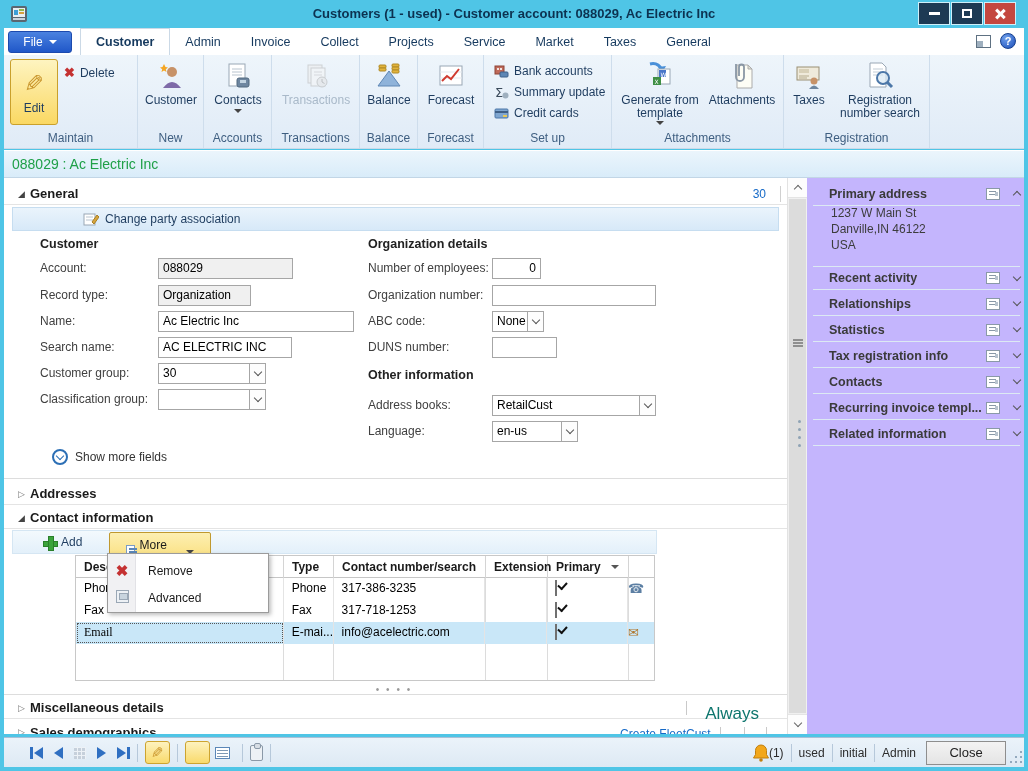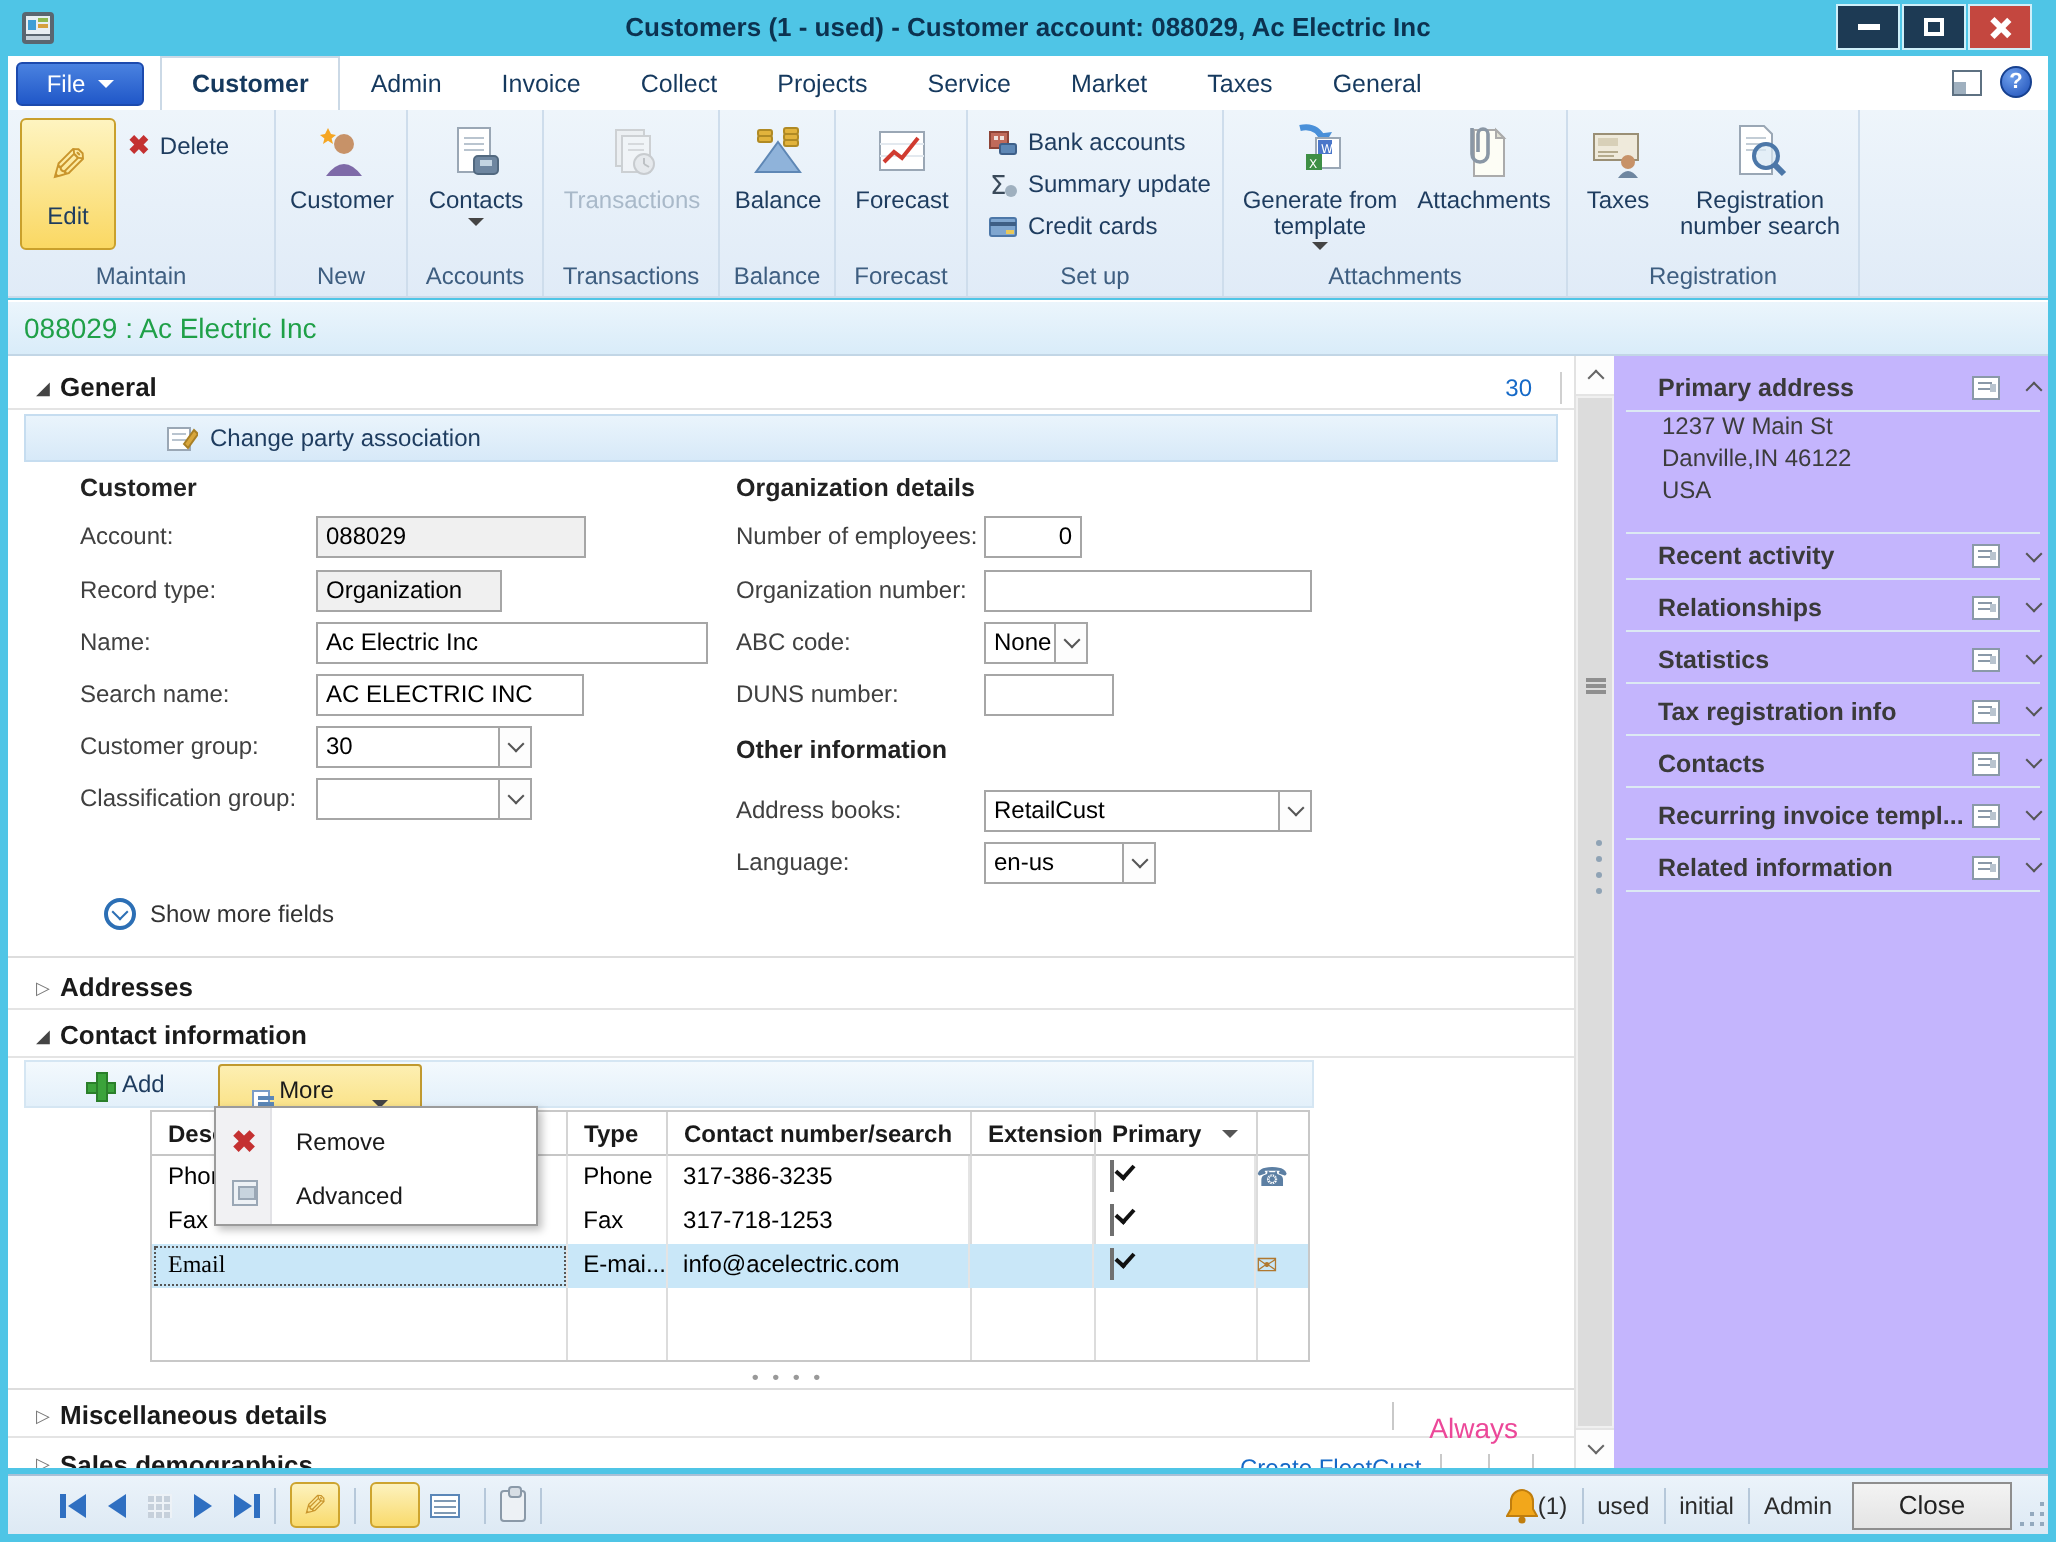--- a/index.html
+++ b/index.html
@@ -569,21 +569,21 @@
       </div>
     </div>
 
     <div class="dots-h">•&nbsp;•&nbsp;•&nbsp;•</div>
     <div class="hline" style="top:516px"></div>
 
     <div class="sec-h" style="top:519px">
       <span class="tri col"></span>
       <span class="st">Miscellaneous details</span>
       <span style="margin-left:auto;width:1px;height:14px;background:#C9C9C9"></span>
-      <span style="margin:12px 28px 0 18px;font-size:14px;color:#ec4899">Always</span>
+      <span style="margin:12px 28px 0 18px;font-size:17px;color:#0f766e">Always</span>
     </div>
 
     <div class="sec-h" style="top:543px;border-bottom:none">
       <span class="tri col"></span>
       <span class="st">Sales demographics</span>
       <span class="linkblue" style="position:absolute;left:616px;top:6px;font-size:12px">Create FleetCust</span>
       <span class="vline" style="left:716px;top:6px;height:14px"></span>
       <span class="vline" style="left:740px;top:6px;height:14px"></span>
       <span class="vline" style="left:762px;top:6px;height:14px"></span>
     </div>

